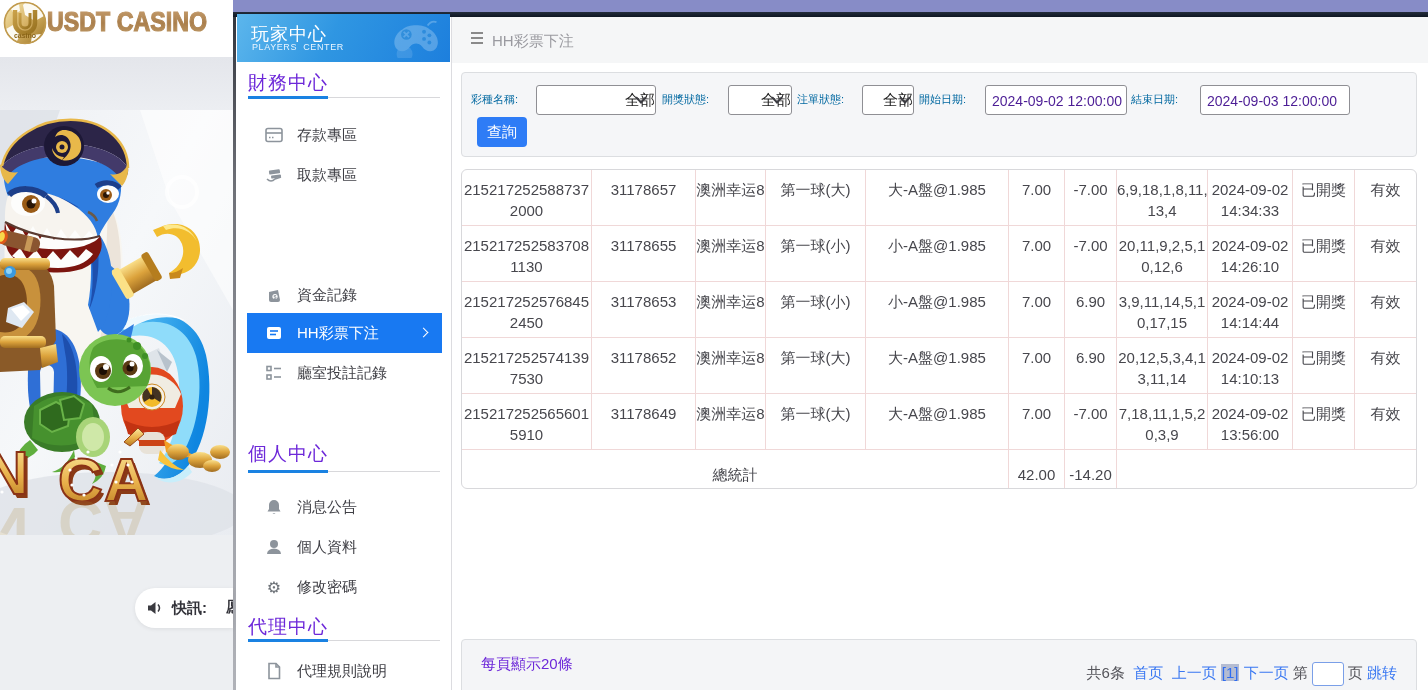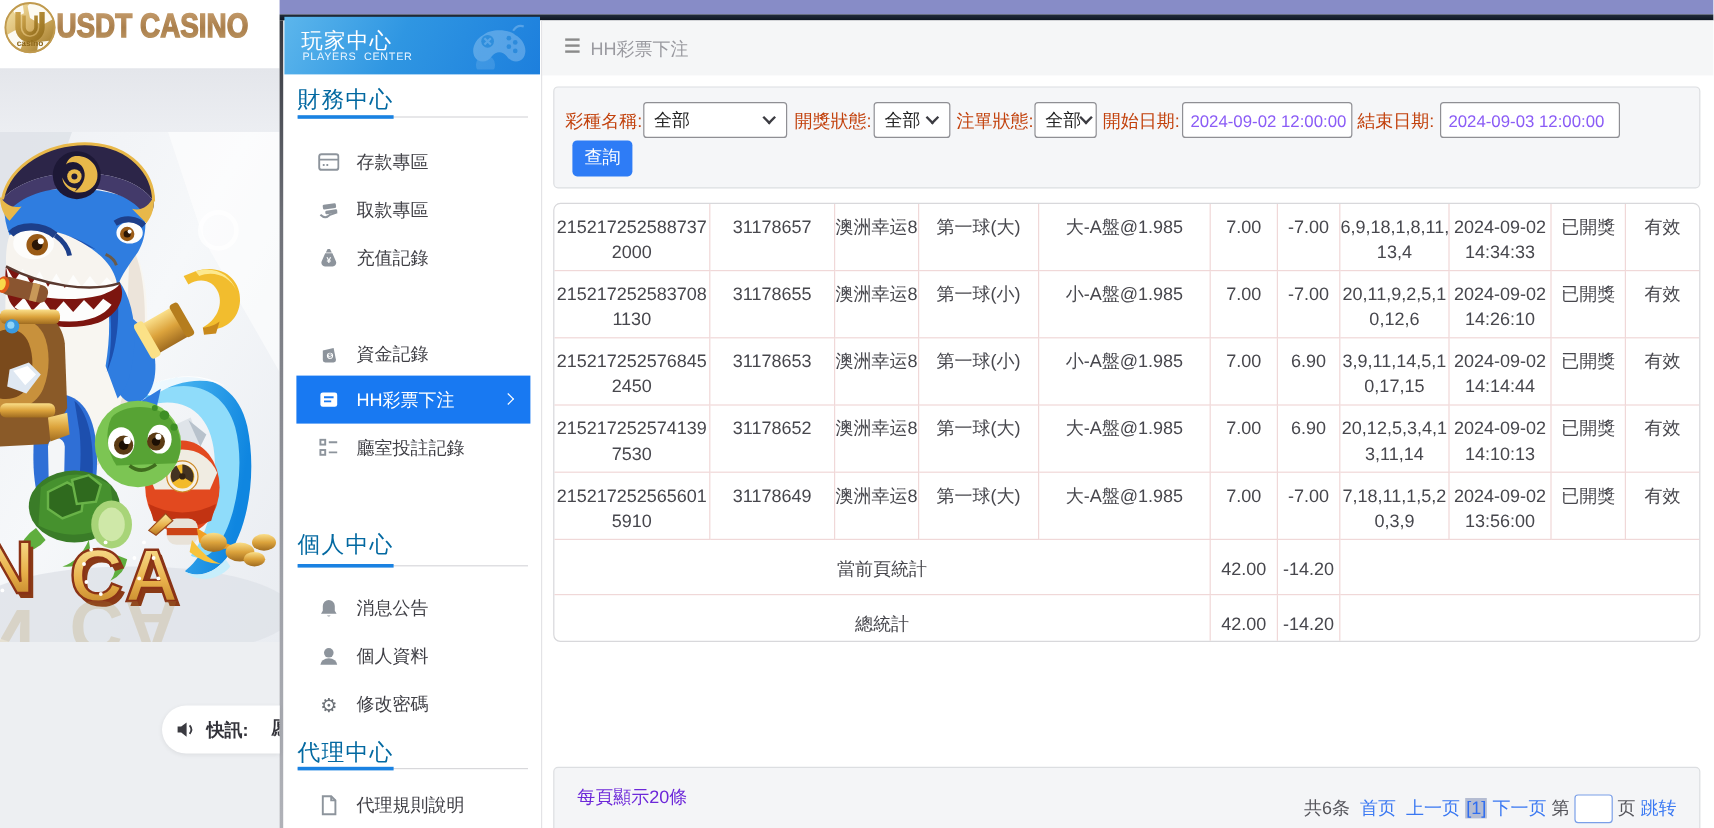--- a/index.html
+++ b/index.html
@@ -16,44 +16,44 @@
 
 #purplebar { left:233px; top:0; width:1195px; height:12px; background:#878cc7; }
 #darkline { left:233px; top:12px; width:1195px; height:5px; background:linear-gradient(180deg,#232d3c,#0e1622); }
 
 
 #sidebar { left:237px; top:17px; width:215px; height:673px; background:#fff; border-right:1px solid #dcdce0; }
 #sideshadow { left:233px; top:17px; width:3px; height:673px; background:linear-gradient(180deg,#33363e,#6e7077 25%,#9fa1a8 70%,#b0b2b8); }
 #sidehead { left:0px; top:-3px; width:213px; height:48px; background:linear-gradient(115deg,#5cb6ec 0%,#2f96e2 45%,#1d7fdd 100%); overflow:hidden; }
 #sidehead .t1 { position:absolute; left:14px; top:8px; color:#fff; font-size:18px; letter-spacing:1px; }
 #sidehead .t2 { position:absolute; left:15px; top:28px; color:#eaf5ff; font-size:9px; letter-spacing:0.6px; }
-.shead { position:absolute; left:11px; color:#0369a1; font-size:19px; letter-spacing:1px; }
+.shead { position:absolute; left:11px; color:#6d28d9; font-size:19px; letter-spacing:1px; }
 .sline { position:absolute; left:11px; width:192px; height:1px; background:#d8d8db; }
 .sline i { position:absolute; left:0; top:-1px; width:80px; height:3px; background:#1a82e2; display:block; }
 .mi { position:absolute; left:10px; width:195px; height:40px; color:#3f3f45; font-size:15px; }
 .mi .ic { position:absolute; left:18px; top:11px; width:18px; height:18px; }
 .mi .tx { position:absolute; left:50px; top:11px; }
 .mi.sel { background:#1879f2; color:#fff; }
 .mi.sel .chev { position:absolute; right:15px; top:16px; width:7px; height:7px; border-right:1.8px solid #fff; border-top:1.8px solid #fff; transform:rotate(45deg); }
 .gic { fill:none; stroke:#8d949c; stroke-width:1.6; }
 .gicf { fill:#8d949c; }
 .wicf { fill:#fff; }
 
 
 #topbar { left:452px; top:17px; width:976px; height:46px; background:#f5f6f7; }
 #burger { left:471px; top:32px; width:12px; height:13px; }
 #burger i { display:block; height:2px; background:#8a8a8a; margin-bottom:3px; }
 #pagetitle { left:492px; top:32px; font-size:15px; color:#9a9aa0; }
 #contentbg { left:452px; top:63px; width:976px; height:627px; background:#fff; }
 
 #filterbox { left:461px; top:72px; width:956px; height:85px; background:#f5f6f8; border:1px solid #dcdee1; border-radius:4px; }
-.flabel { position:absolute; top:92px; font-size:15px; color:#c2410c; }
-.fsel { position:absolute; top:85px; height:30px; background:#fff; border:1px solid #8f8f94; border-radius:3px; font-size:15px; color:#222; padding:5px 0 0 8px; }
+.flabel { position:absolute; top:92px; font-size:11px; color:#0369a1; }
+.fsel { position:absolute; top:85px; height:30px; background:#fff; border:1px solid #8f8f94; border-radius:3px; font-size:15px; color:#222; padding:5px 0 0 8px;text-align:right; }
 .fsel .vv { position:absolute; width:8px; height:8px; border-right:2px solid #3c3c42; border-bottom:2px solid #3c3c42; transform:rotate(45deg); right:10px; top:8px; }
-.finp { position:absolute; top:85px; height:30px; background:#fff; border:1px solid #8f8f94; border-radius:3px; font-size:14px; color:#8b5cf6; padding:7px 0 0 6px; white-space:nowrap; overflow:hidden; }
+.finp { position:absolute; top:85px; height:30px; background:#fff; border:1px solid #8f8f94; border-radius:3px; font-size:14px; color:#4c1d95; padding:7px 0 0 6px; white-space:nowrap; overflow:hidden; }
 #qbtn { left:477px; top:117px; width:50px; height:30px; background:#2e7cf6; border-radius:4px; color:#fff; font-size:15px; text-align:center; line-height:30px; }
 
 
 #tbl { left:461px; top:169px; width:956px; border-collapse:separate; border-spacing:0; background:#fff; border:1px solid #d8d8db; border-radius:6px; table-layout:fixed; font-size:15px; color:#47474d; }
 #tbl th { background:#eff1f3; font-weight:bold; color:#3c3c42; height:41px; border-bottom:1px solid #8b8b90; border-right:1px solid #f0d8d8; text-align:center; padding:0; font-size:15px; }
 #tbl th:last-child, #tbl td:last-child { border-right:none; }
 #tbl td { border-bottom:1px solid #f0d8d8; border-right:1px solid #f0d8d8; text-align:center; padding:9px 0 0 0; line-height:21px; vertical-align:top; }
 #tbl tr.r td { height:56px; }
 #tbl tr.s td { height:46px; border-bottom:1px solid #f0d8d8; padding-top:14px; }
 #tbl tr.s.last td { height:38px;text-align:center; }
@@ -331,28 +331,20 @@
         </svg>
         <span class="tx">存款專區</span>
       </div>
     <div class="mi" style="top:138px;">
         <svg class="ic" viewBox="0 0 18 18">
           <path class="gic" d="M2,13 q4,4 8,0 l6,-2"></path>
           <rect class="gicf" x="4" y="4" width="11" height="4" rx="1" transform="rotate(-8 9 6)"></rect>
           <rect class="gicf" x="6" y="9" width="10" height="3" rx="1" transform="rotate(-8 11 10)"></rect>
         </svg>
         <span class="tx">取款專區</span>
-      </div>
-    <div class="mi" style="top:178px;">
-        <svg class="ic" viewBox="0 0 18 18">
-          <path class="gicf" d="M6,5 L12,5 L15,12 a3,3 0 0 1 -3,4 L6,16 a3,3 0 0 1 -3,-4 Z"></path>
-          <path class="gicf" d="M6.5,4.5 L8,1.5 L10,1.5 L11.5,4.5 Z"></path>
-          <text x="9" y="13.5" font-size="7" fill="#fff" text-anchor="middle" font-weight="bold">¥</text>
-        </svg>
-        <span class="tx">充值記錄</span>
       </div>
     <div class="mi" style="top:258px;">
         <svg class="ic" viewBox="0 0 18 18">
           <path class="gicf" d="M4,6 L13,4 L15,14 a2,2 0 0 1 -2,2 L6,16 a2,2 0 0 1 -2,-2 Z"></path>
           <circle cx="10" cy="10.5" r="2.6" fill="#fff"></circle>
           <text x="10" y="12.6" font-size="5.5" fill="#8d949c" text-anchor="middle" font-weight="bold">$</text>
         </svg>
         <span class="tx">資金記錄</span>
       </div>
     <div class="mi sel" style="top:296px;">
@@ -507,26 +499,20 @@
           <td>澳洲幸运8</td>
           <td>第一球(大)</td>
           <td>大-A盤@1.985</td>
           <td>7.00</td>
           <td>-7.00</td>
           <td>7,18,11,1,5,2<br>0,3,9</td>
           <td>2024-09-02<br>13:56:00</td>
           <td>已開獎</td>
           <td>有效</td>
         </tr>
-    <tr class="s">
-          <td colspan="5" style="border-right:1px solid #f0d8d8;">當前頁統計</td>
-          <td>42.00</td>
-          <td>-14.20</td>
-          <td colspan="4" style="border-right:none;"></td>
-        </tr>
     <tr class="s last">
           <td colspan="5" style="border-right:1px solid #f0d8d8;">總統計</td>
           <td>42.00</td>
           <td>-14.20</td>
           <td colspan="4" style="border-right:none;"></td>
         </tr>
   </tbody>
     </table>
 
   <div class="abs" id="pagebox"></div>

